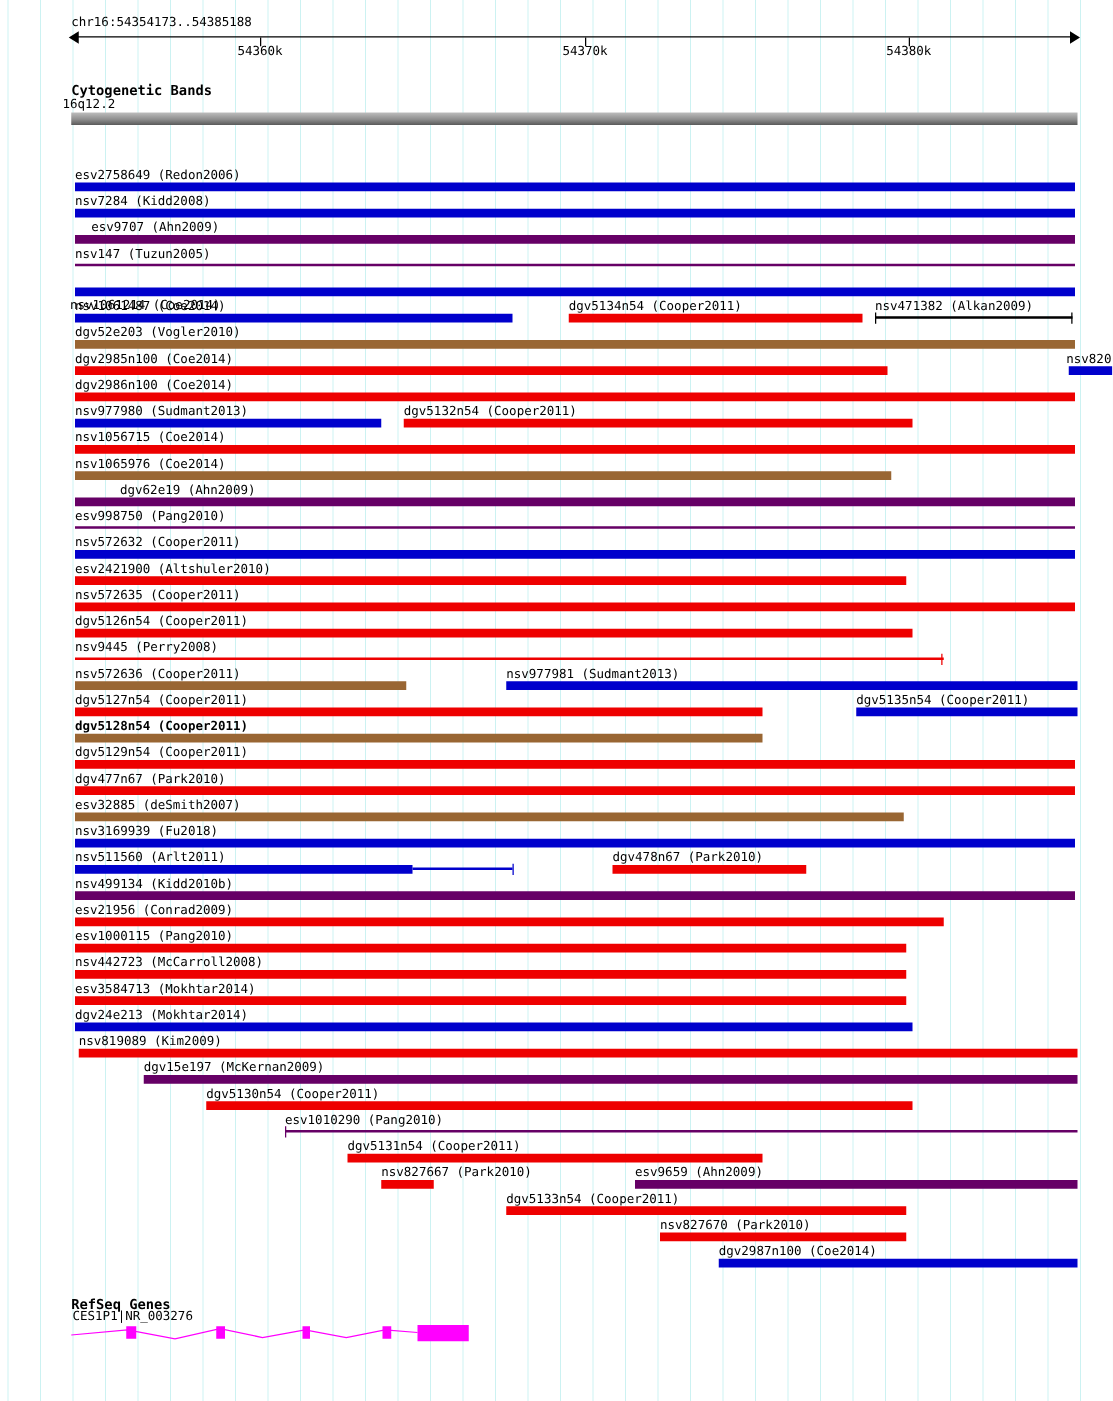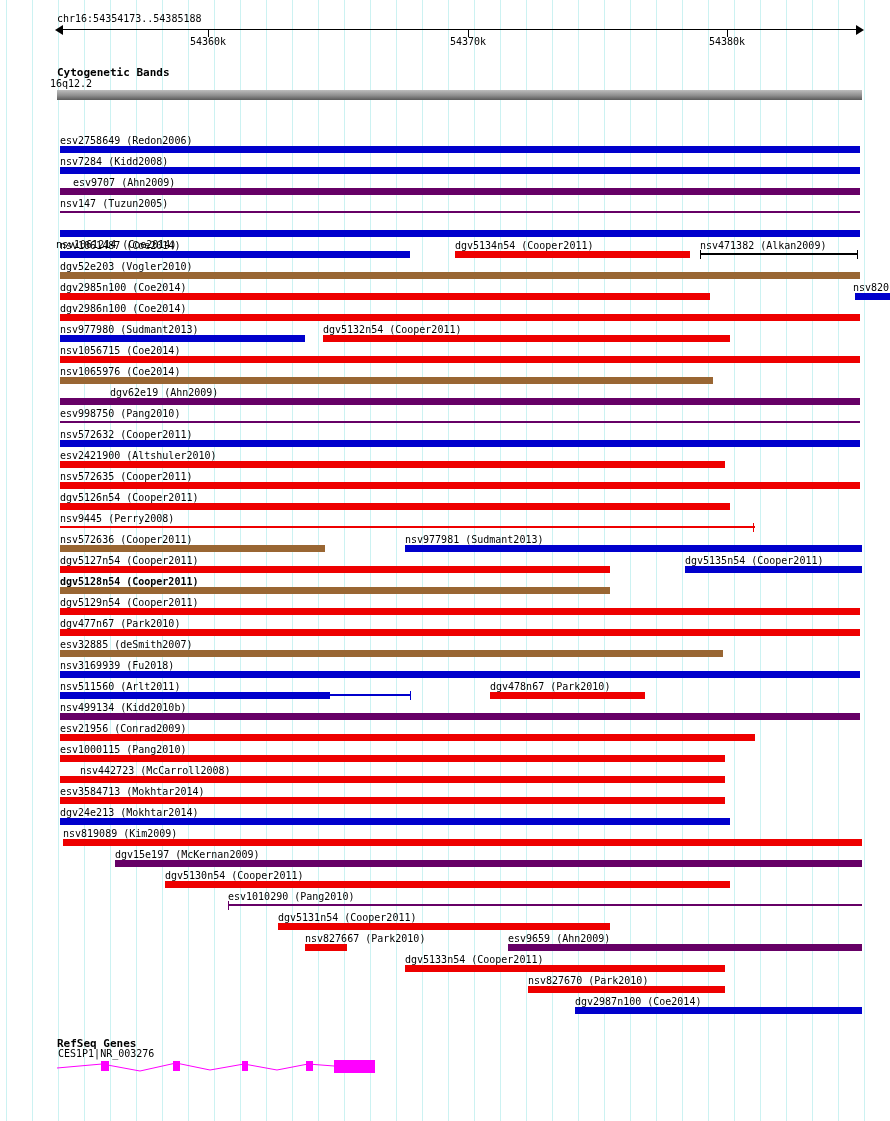--- a/index.html
+++ b/index.html
@@ -84,21 +84,21 @@
       <div class="vlabel" style="left: 60px; top: 303px;">dgv2986n100 (Coe2014)</div>
       <div class="vbar" style="left: 60px; top: 314px; width: 800px; height: 7px; background: rgb(238, 0, 0);"></div>
       <div class="vlabel" style="left: 60px; top: 324px;">nsv977980 (Sudmant2013)</div>
       <div class="vbar" style="left: 60px; top: 335px; width: 245px; height: 7px; background: rgb(0, 0, 204);"></div>
       <div class="vlabel" style="left: 323px; top: 324px;">dgv5132n54 (Cooper2011)</div>
       <div class="vbar" style="left: 323px; top: 335px; width: 407px; height: 7px; background: rgb(238, 0, 0);"></div>
       <div class="vlabel" style="left: 60px; top: 345px;">nsv1056715 (Coe2014)</div>
       <div class="vbar" style="left: 60px; top: 356px; width: 800px; height: 7px; background: rgb(238, 0, 0);"></div>
       <div class="vlabel" style="left: 60px; top: 366px;">nsv1065976 (Coe2014)</div>
       <div class="vbar" style="left: 60px; top: 377px; width: 653px; height: 7px; background: rgb(153, 102, 51);"></div>
-      <div class="vlabel" style="left: 70px; top: 387px; padding-left: 40px;">dgv62e19 (Ahn2009)</div>
+      <div class="vlabel" style="left: 56px; top: 387px; padding-left: 40px;">dgv62e19 (Ahn2009)</div>
       <div class="vbar" style="left: 60px; top: 398px; width: 800px; height: 7px; background: rgb(102, 0, 102);"></div>
       <div class="vlabel" style="left: 60px; top: 408px;">esv998750 (Pang2010)</div>
       <div class="vbar" style="left: 60px; top: 421px; width: 800px; height: 2px; background: rgb(102, 0, 102);"></div>
       <div class="vlabel" style="left: 60px; top: 429px;">nsv572632 (Cooper2011)</div>
       <div class="vbar" style="left: 60px; top: 440px; width: 800px; height: 7px; background: rgb(0, 0, 204);"></div>
       <div class="vlabel" style="left: 60px; top: 450px;">esv2421900 (Altshuler2010)</div>
       <div class="vbar" style="left: 60px; top: 461px; width: 665px; height: 7px; background: rgb(238, 0, 0);"></div>
       <div class="vlabel" style="left: 60px; top: 471px;">nsv572635 (Cooper2011)</div>
       <div class="vbar" style="left: 60px; top: 482px; width: 800px; height: 7px; background: rgb(238, 0, 0);"></div>
       <div class="vlabel" style="left: 60px; top: 492px;">dgv5126n54 (Cooper2011)</div>
@@ -129,21 +129,21 @@
       <div class="vbar" style="left: 330px; top: 694px; width: 80px; height: 2px; background: rgb(0, 0, 204);"></div>
       <div class="vtick" style="left: 410px; top: 691px; background: rgb(0, 0, 204);"></div>
       <div class="vlabel" style="left: 490px; top: 681px;">dgv478n67 (Park2010)</div>
       <div class="vbar" style="left: 490px; top: 692px; width: 155px; height: 7px; background: rgb(238, 0, 0);"></div>
       <div class="vlabel" style="left: 60px; top: 702px;">nsv499134 (Kidd2010b)</div>
       <div class="vbar" style="left: 60px; top: 713px; width: 800px; height: 7px; background: rgb(102, 0, 102);"></div>
       <div class="vlabel" style="left: 60px; top: 723px;">esv21956 (Conrad2009)</div>
       <div class="vbar" style="left: 60px; top: 734px; width: 695px; height: 7px; background: rgb(238, 0, 0);"></div>
       <div class="vlabel" style="left: 60px; top: 744px;">esv1000115 (Pang2010)</div>
       <div class="vbar" style="left: 60px; top: 755px; width: 665px; height: 7px; background: rgb(238, 0, 0);"></div>
-      <div class="vlabel" style="left: 60px; top: 765px; padding-left: 20px;">nsv442723 (McCarroll2008)</div>
+      <div class="vlabel" style="left: 60px; top: 765px;">nsv442723 (McCarroll2008)</div>
       <div class="vbar" style="left: 60px; top: 776px; width: 665px; height: 7px; background: rgb(238, 0, 0);"></div>
       <div class="vlabel" style="left: 60px; top: 786px;">esv3584713 (Mokhtar2014)</div>
       <div class="vbar" style="left: 60px; top: 797px; width: 665px; height: 7px; background: rgb(238, 0, 0);"></div>
       <div class="vlabel" style="left: 60px; top: 807px;">dgv24e213 (Mokhtar2014)</div>
       <div class="vbar" style="left: 60px; top: 818px; width: 670px; height: 7px; background: rgb(0, 0, 204);"></div>
       <div class="vlabel" style="left: 63px; top: 828px;">nsv819089 (Kim2009)</div>
       <div class="vbar" style="left: 63px; top: 839px; width: 799px; height: 7px; background: rgb(238, 0, 0);"></div>
       <div class="vlabel" style="left: 115px; top: 849px;">dgv15e197 (McKernan2009)</div>
       <div class="vbar" style="left: 115px; top: 860px; width: 747px; height: 7px; background: rgb(102, 0, 102);"></div>
       <div class="vlabel" style="left: 165px; top: 870px;">dgv5130n54 (Cooper2011)</div>

